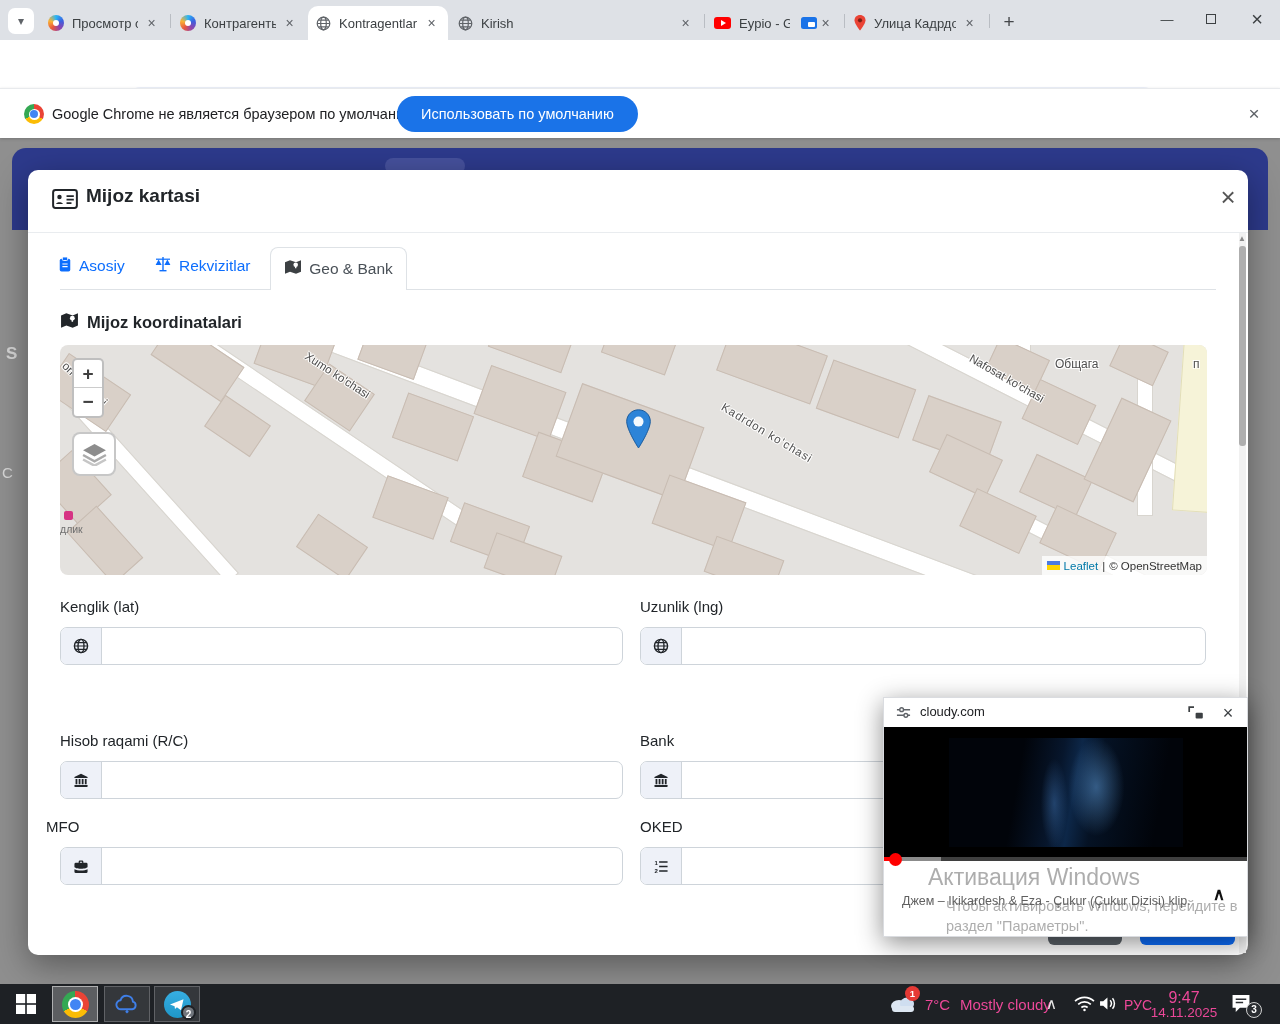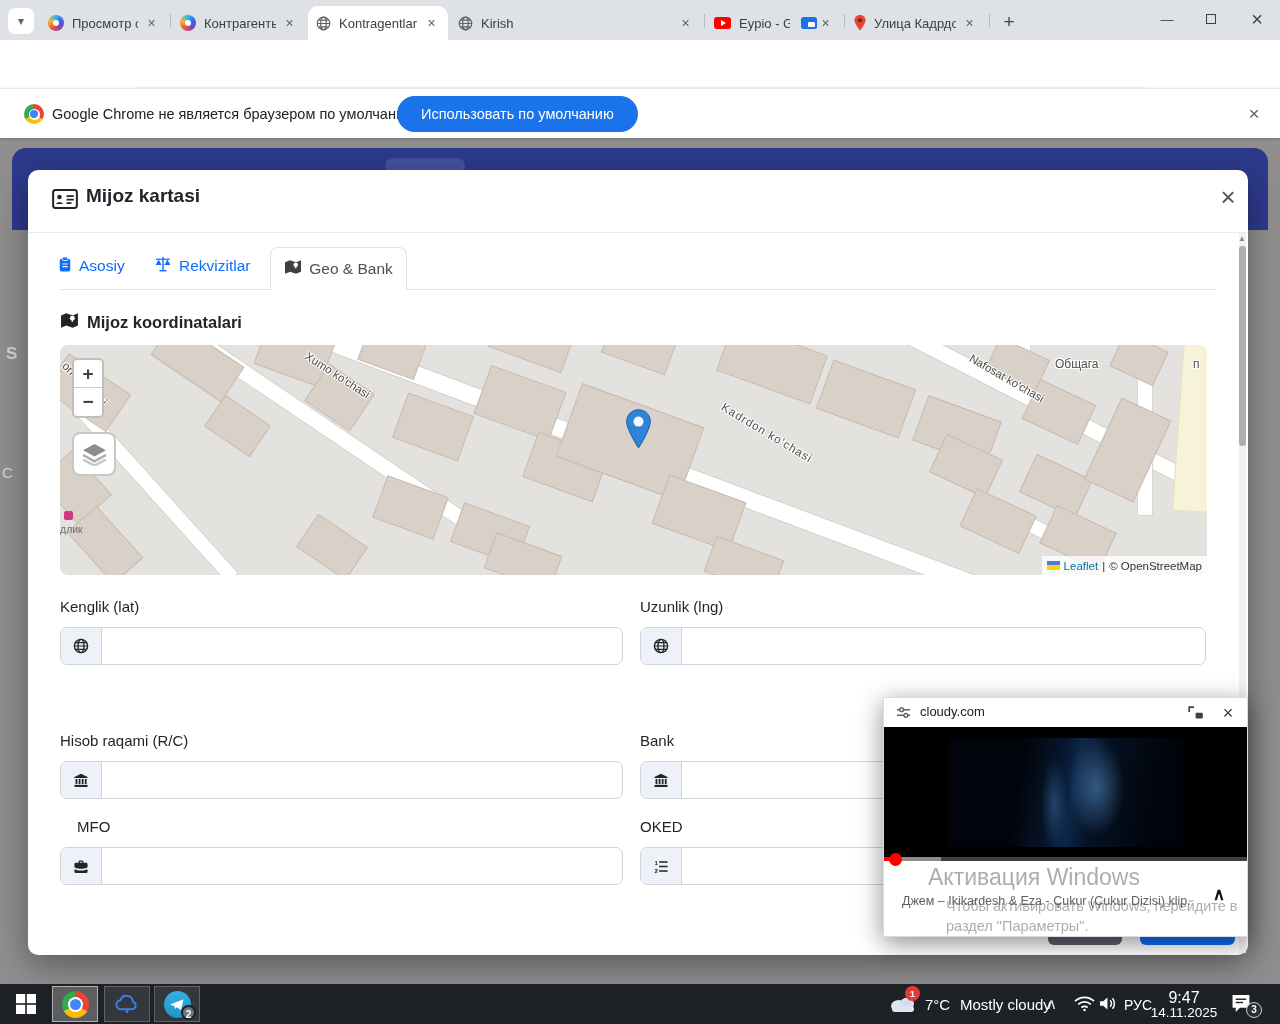--- a/index.html
+++ b/index.html
@@ -114,21 +114,21 @@
   
   .wmark { position:absolute; z-index:60; color:rgba(98,98,98,.52); pointer-events:none; }
 
   
   .taskbar { position:absolute; left:0; top:984px; width:1280px; height:40px; background:#1e2125; z-index:70; color:#fff; }
   .tbapp { position:absolute; top:2px; width:46px; height:36px; display:flex; align-items:center; justify-content:center; }
   .tbapp.open { background:rgba(255,255,255,.10); border:1px solid rgba(255,255,255,.22); }
   .tbapp.activeapp { background:rgba(255,255,255,.28); border:1px solid rgba(255,255,255,.5); }
   .tg { width:27px; height:27px; border-radius:50%; background:linear-gradient(#37aee2,#1e96c8); position:relative; }
   .badge { position:absolute; border-radius:50%; color:#fff; text-align:center; font-weight:700; }
-  .traytxt { position:absolute; font-size:15px; color:#ffffff; }
+  .traytxt { position:absolute; font-size:15px; color:#ec4899; }
 </style>
 </head>
 <body>
 
 <div class="screen">
 
   <div class="tabstrip">
     <button class="tabsearch"><span>▾</span></button>
 
     <div class="tab" style="left:40px;width:128px;">
@@ -452,21 +452,21 @@
               <rect x="2.2" y="6.4" width="1.9" height="5.6"></rect>
               <rect x="5.5" y="6.4" width="1.9" height="5.6"></rect>
               <rect x="8.8" y="6.4" width="1.9" height="5.6"></rect>
               <rect x="12.1" y="6.4" width="1.9" height="5.6"></rect>
               <rect x="1" y="12.9" width="14" height="2.1" rx=".5"></rect>
             </svg>
         </span>
         <input value="" style="">
       </div>
 
-      <div class="flabel" style="left:49px;top:648px;">MFO</div>
+      <div class="flabel" style="left:18px;top:648px;">MFO</div>
       <div class="flabel" style="left:612px;top:648px;">OKED</div>
       <div class="igroup" style="left:32px;top:677px;width:563px;">
         <span class="iprefix">
           <svg width="16" height="15" viewBox="0 0 16 16" fill="#212529">
               <path d="M5.5 4V2.8A1.3 1.3 0 0 1 6.8 1.5h2.4a1.3 1.3 0 0 1 1.3 1.3V4h3A1.5 1.5 0 0 1 15 5.5v3c0 .7-3 1.9-7 1.9S1 9.2 1 8.5v-3A1.5 1.5 0 0 1 2.5 4Zm1.3 0h2.4V2.9H6.8Z"></path>
               <path d="M1 10.8c1.7.9 4.2 1.4 7 1.4s5.3-.5 7-1.4v2.7A1.5 1.5 0 0 1 13.5 15h-11A1.5 1.5 0 0 1 1 13.5Z"></path>
             </svg>
         </span>
         <input value="" style="">
       </div>

